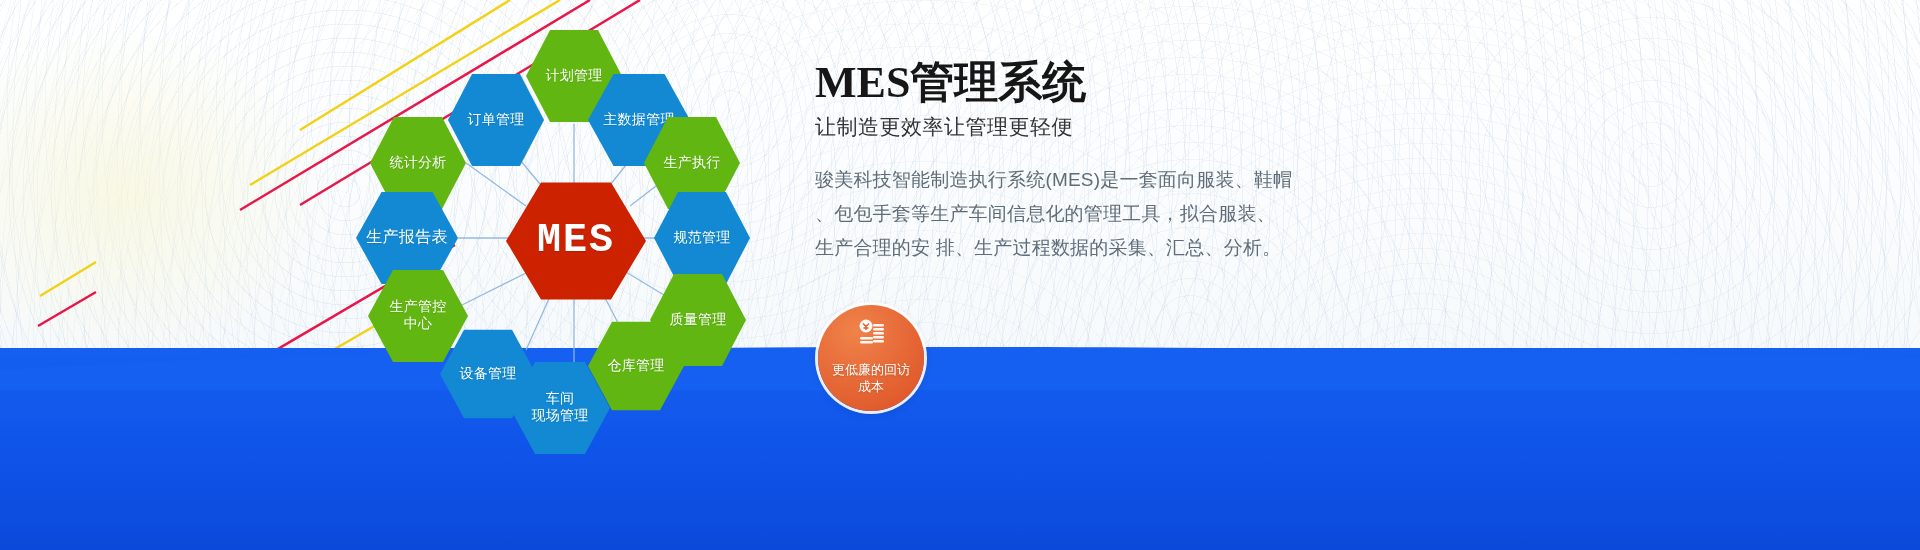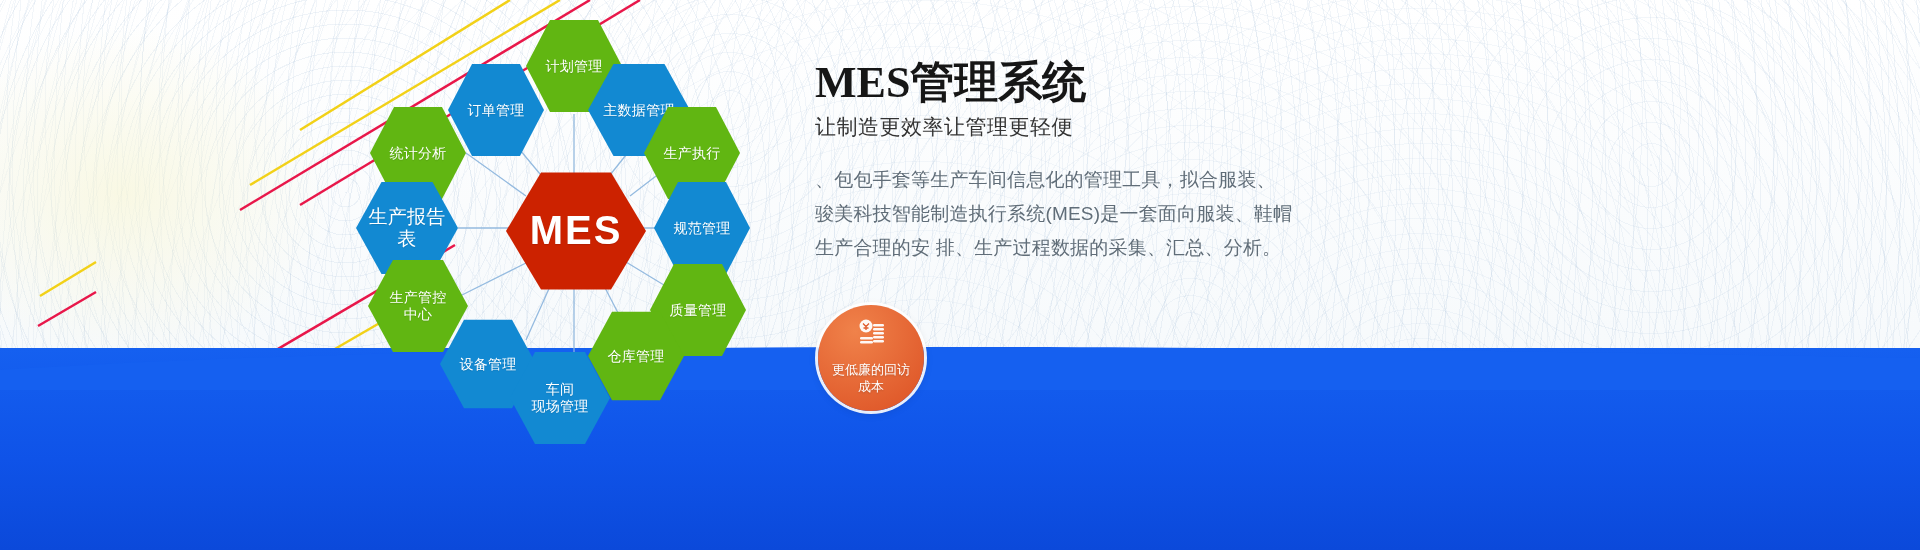--- a/index.html
+++ b/index.html
@@ -38,21 +38,21 @@
   }
 
   
   .blue-band {
     position: absolute; left: 0; bottom: 0; width: 1920px; height: 202px;
     background: linear-gradient(180deg, #1560f0 0%, #0f53e8 55%, #0b49da 100%);
   }
 
   
   #hex-diagram {
-    position: absolute; left: 330px; top: 0; width: 470px; height: 430px;
+    position: absolute; left: 330px; top: 10px; width: 470px; height: 430px; font-family: Liberation Mono, monospace;
   }
   .hexwrap { position: absolute; }
   .hex {
     position: absolute; inset: 0;
     display: flex; align-items: center; justify-content: center;
     text-align: center;
     color: #ffffff;
     clip-path: polygon(25% 2%, 75% 2%, 100% 50%, 75% 98%, 25% 98%, 0 50%);
     border-radius: 6px;
     line-height: 1.18;
@@ -184,21 +184,21 @@
           <div class="hex green" style="font-size: 14px;">
             <span>统计分析</span>
           </div>
         </div>
         <div class="hexwrap" style="left: 314px; top: 105px; width: 96px; height: 96px;">
           <div class="hex green" style="font-size: 14px;">
             <span>生产执行</span>
           </div>
         </div>
         <div class="hexwrap" style="left: 26px; top: 180px; width: 102px; height: 96px;">
-          <div class="hex blue" style="font-size: 19px; justify-content: flex-end;">
+          <div class="hex blue" style="font-size: 16px;">
             <span>生产报告表</span>
           </div>
         </div>
         <div class="hexwrap" style="left: 324px; top: 180px; width: 96px; height: 96px;">
           <div class="hex blue" style="font-size: 14px;">
             <span>规范管理</span>
           </div>
         </div>
         <div class="hexwrap" style="left: 38px; top: 258px; width: 100px; height: 96px;">
           <div class="hex green" style="font-size: 14px;">
@@ -231,22 +231,22 @@
       <div class="hex red" style="font-size:40px; font-weight:bold; letter-spacing:2px;">
         <span>MES</span>
       </div>
     </div>
   </div>
 
   <div id="copy-block">
     <div id="main-title">MES管理系统</div>
     <div id="sub-title">让制造更效率让管理更轻便</div>
     <div id="desc">
+        <div class="desc-line">骏美科技智能制造执行系统(MES)是一套面向服装、鞋帽</div>
         <div class="desc-line">、包包手套等生产车间信息化的管理工具，拟合服装、</div>
-        <div class="desc-line">骏美科技智能制造执行系统(MES)是一套面向服装、鞋帽</div>
         <div class="desc-line">生产合理的安 排、生产过程数据的采集、汇总、分析。</div>
       </div>
   </div>
 
   <div id="badges">
       <div class="badge b3">
         <div class="badge-icon">
           <svg width="32" height="32" viewBox="0 0 32 32" fill="#fff">
             <circle cx="11" cy="8" r="6.5"></circle>
             <rect x="18" y="6" width="11" height="2.4" rx="1.2"></rect>

